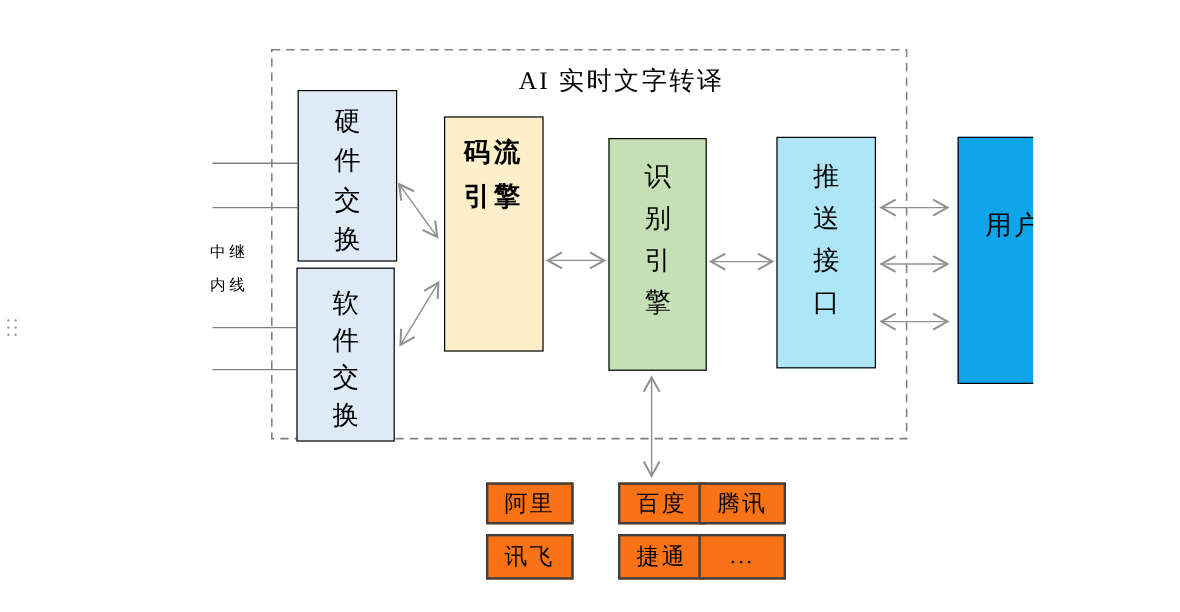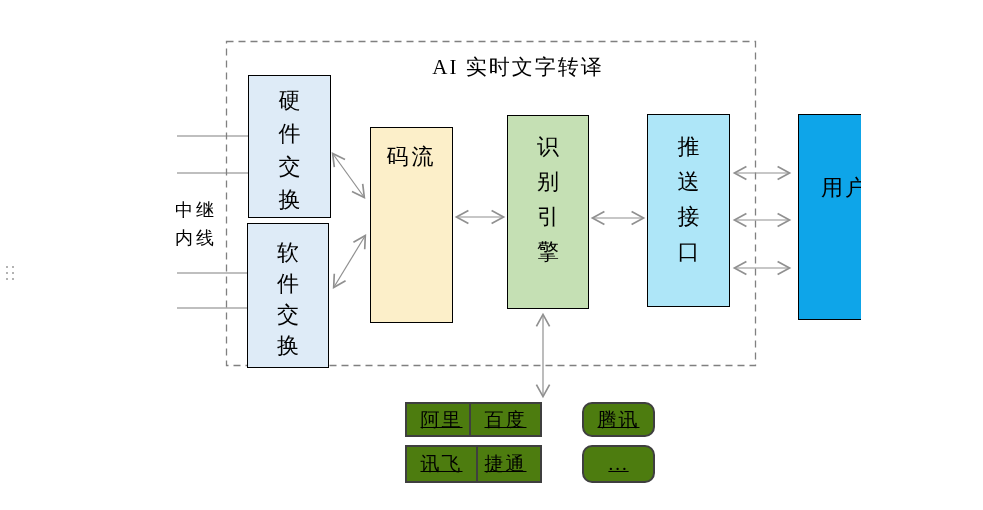--- a/index.html
+++ b/index.html
@@ -14,47 +14,46 @@
   }
   #overlay{position:absolute;left:0;top:0;width:983px;height:510px;}
   .abs{position:absolute;box-sizing:border-box;}
   .title{
     top:53px;left:368px;width:300px;
     text-align:center;font-size:21px;letter-spacing:2px;
     white-space:nowrap;
   }
   .trunk-label{
     top:196px;left:175px;width:60px;
-    font-size:18px;line-height:28px;letter-spacing:3px;
+    font-size:13px;line-height:28px;letter-spacing:3px;
     white-space:nowrap;
   }
   .node{
     border:1.2px solid #000;
     text-align:center;
     font-size:22px;
   }
   .node .ln{display:block;}
   .hw{left:248px;top:75px;width:83px;height:143px;background:#DEEBF7;padding-top:8px;line-height:33px;}
   .sw{left:247px;top:223px;width:82px;height:145px;background:#DEEBF7;padding-top:13px;line-height:31px;}
-  .stream{left:370px;top:127px;width:83px;height:196px;background:#FCEFC9;padding-top:10px;line-height:37px;letter-spacing:3px;}
+  .stream{left:370px;top:97px;width:83px;height:196px;background:#FCEFC9;padding-top:10px;line-height:37px;letter-spacing:3px;font-weight:bold;}
   .recog{left:507px;top:115px;width:82px;height:194px;background:#C5E0B4;padding-top:13px;line-height:35px;}
   .push{left:647px;top:114px;width:83px;height:193px;background:#AEE6F8;padding-top:14px;line-height:35px;}
   .user{left:798px;top:114px;width:94px;height:206px;background:#0ea5e9;padding-top:56px;line-height:33px;letter-spacing:2px;}
   .vendor{
-    background:#4d7c0f;
+    background:#f97316;
     border:2px solid #3F3F3F;
     text-align:center;
     font-size:19px;
     display:flex;align-items:center;justify-content:center;
     letter-spacing:2px;
-    text-decoration:underline;
   }
   .v-r1{top:402px;height:35px;width:73px;}
   .v-r2{top:445px;height:38px;width:73px;}
-  .v-c1{left:405px;} .v-c2{left:469px;} .v-c3{left:582px;border-radius:10px;}
+  .v-c1{left:405px;} .v-c2{left:515px;} .v-c3{left:582px;}
   .dots{
     left:6px;top:266px;width:10px;height:17px;
     display:grid;grid-template-columns:2px 2px;grid-template-rows:2px 2px 2px;
     column-gap:4px;row-gap:4px;
   }
   .dots i{display:block;width:2px;height:2px;border-radius:50%;background:#9a9a9a;}
 </style>
 </head>
 <body>
 
@@ -113,20 +112,21 @@
 
   <div class="abs node sw">
     <span class="ln">软</span>
     <span class="ln">件</span>
     <span class="ln">交</span>
     <span class="ln">换</span>
   </div>
 
   <div class="abs node stream">
     <span class="ln">码流</span>
+    <span class="ln">引擎</span>
   </div>
 
   <div class="abs node recog">
     <span class="ln">识</span>
     <span class="ln">别</span>
     <span class="ln">引</span>
     <span class="ln">擎</span>
   </div>
 
   <div class="abs node push">

